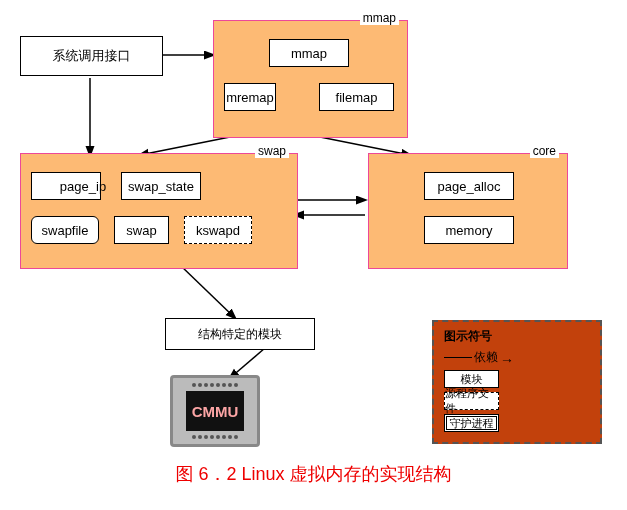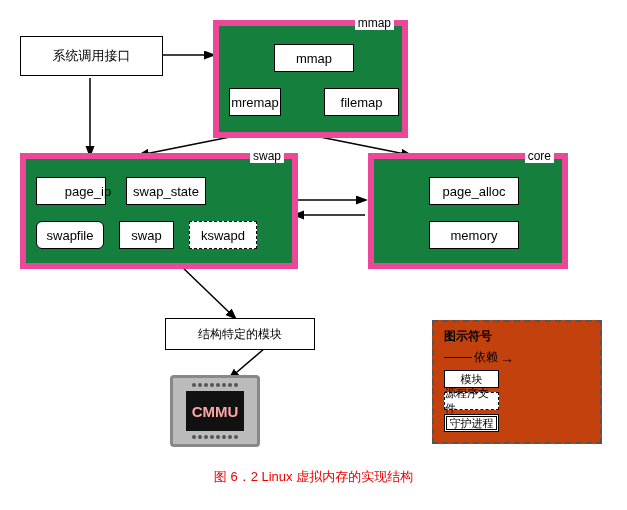--- a/index.html
+++ b/index.html
@@ -22,22 +22,22 @@
       border: 1px solid #000;
       background: #fff;
       text-align: center;
       display: flex;
       align-items: center;
       justify-content: center;
       font-size: 13px;
     }
     .group-box {
       position: absolute;
-      border: 6px solid #ec4899;
-      background: #15803d;
+      border: 1px solid #ec4899;
+      background: #fdba74;
     }
     .group-label {
       position: absolute;
       top: -10px;
       right: 8px;
       background: #fff;
       padding: 0 3px;
       font-size: 12px;
     }
     .inner-box {
@@ -111,21 +111,21 @@
       height: 4px;
       background: #555;
       border-radius: 50%;
     }
     .caption {
       position: absolute;
       bottom: 4px;
       left: 0;
       width: 627px;
       text-align: center;
-      font-size: 13px;
+      font-size: 18px;
       color: #333;
     }
     .caption span { color: #e00; }
   </style>
 </head>
 <body>
 
 <div id="diagram">
 
   <svg class="arrows">

